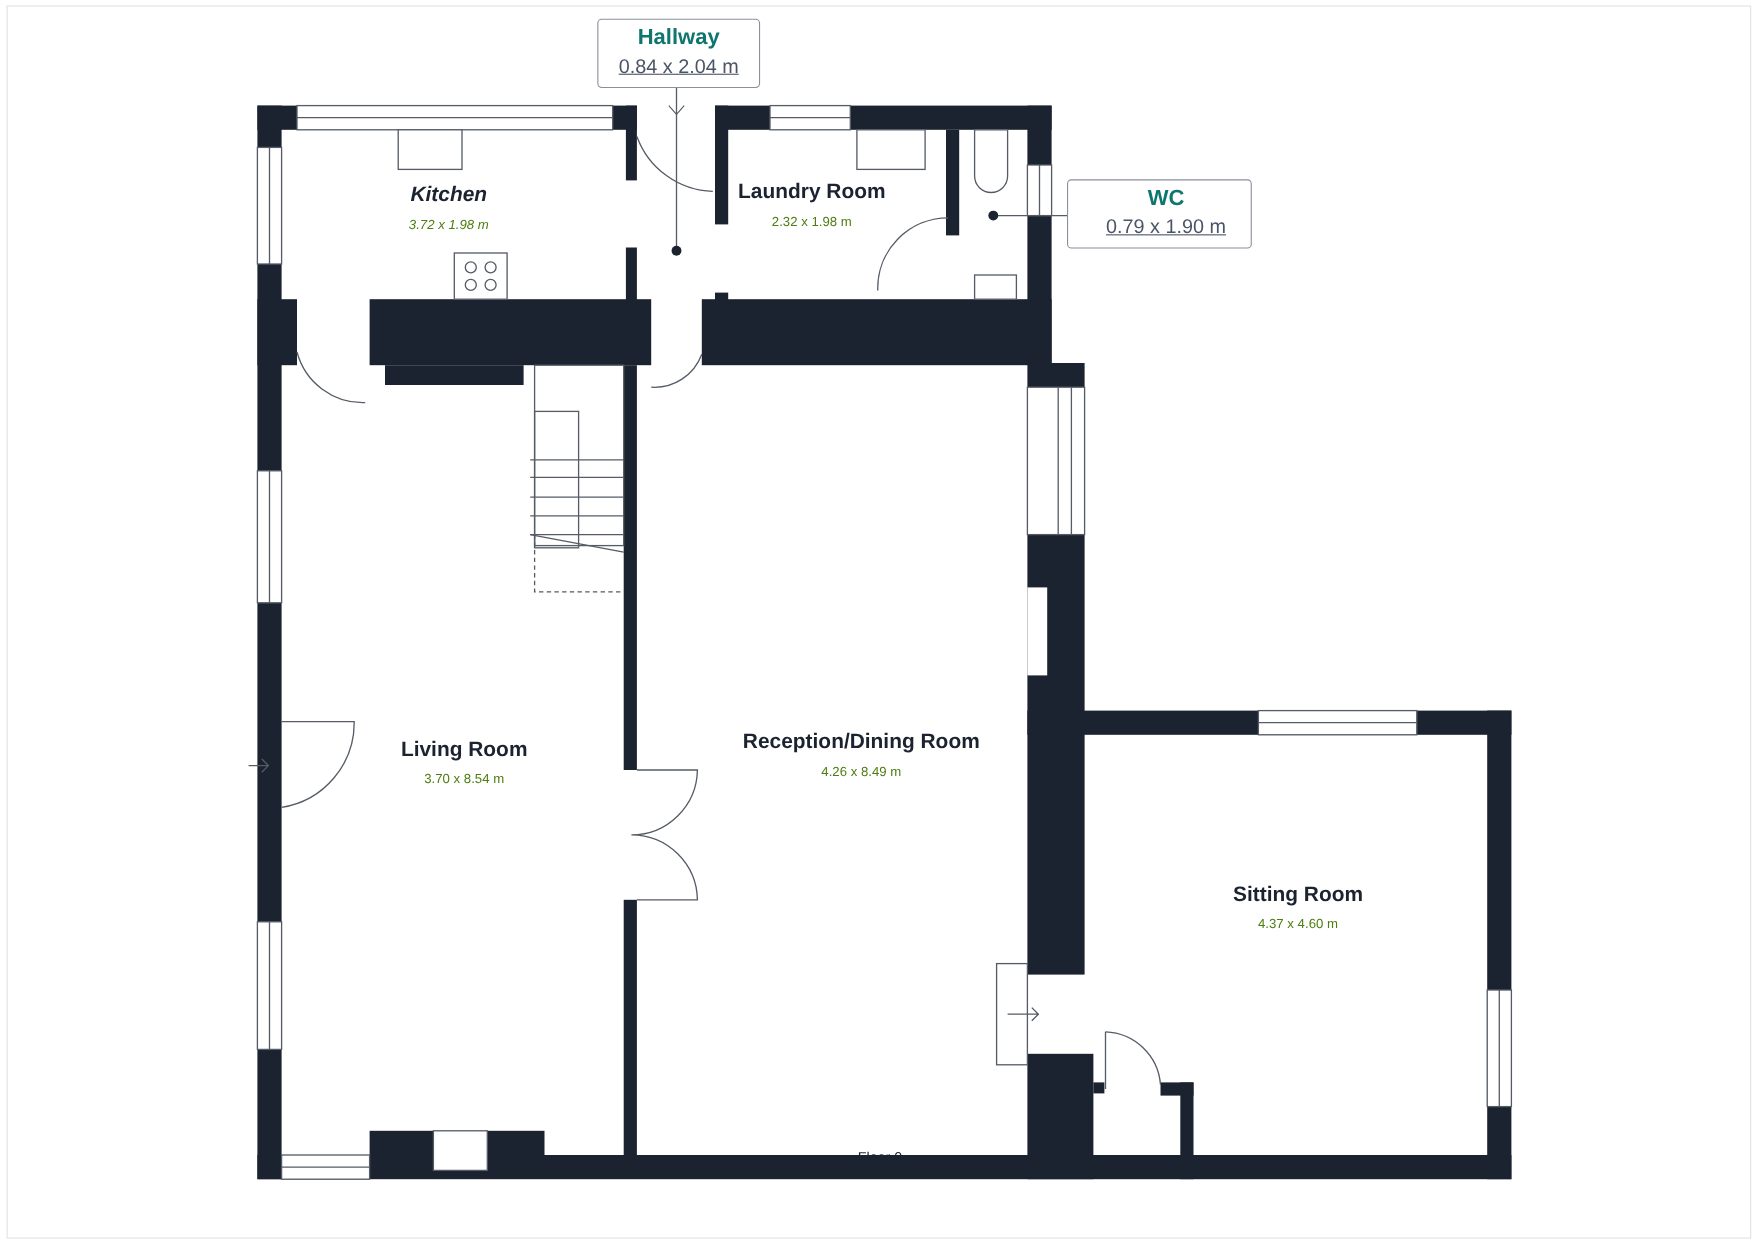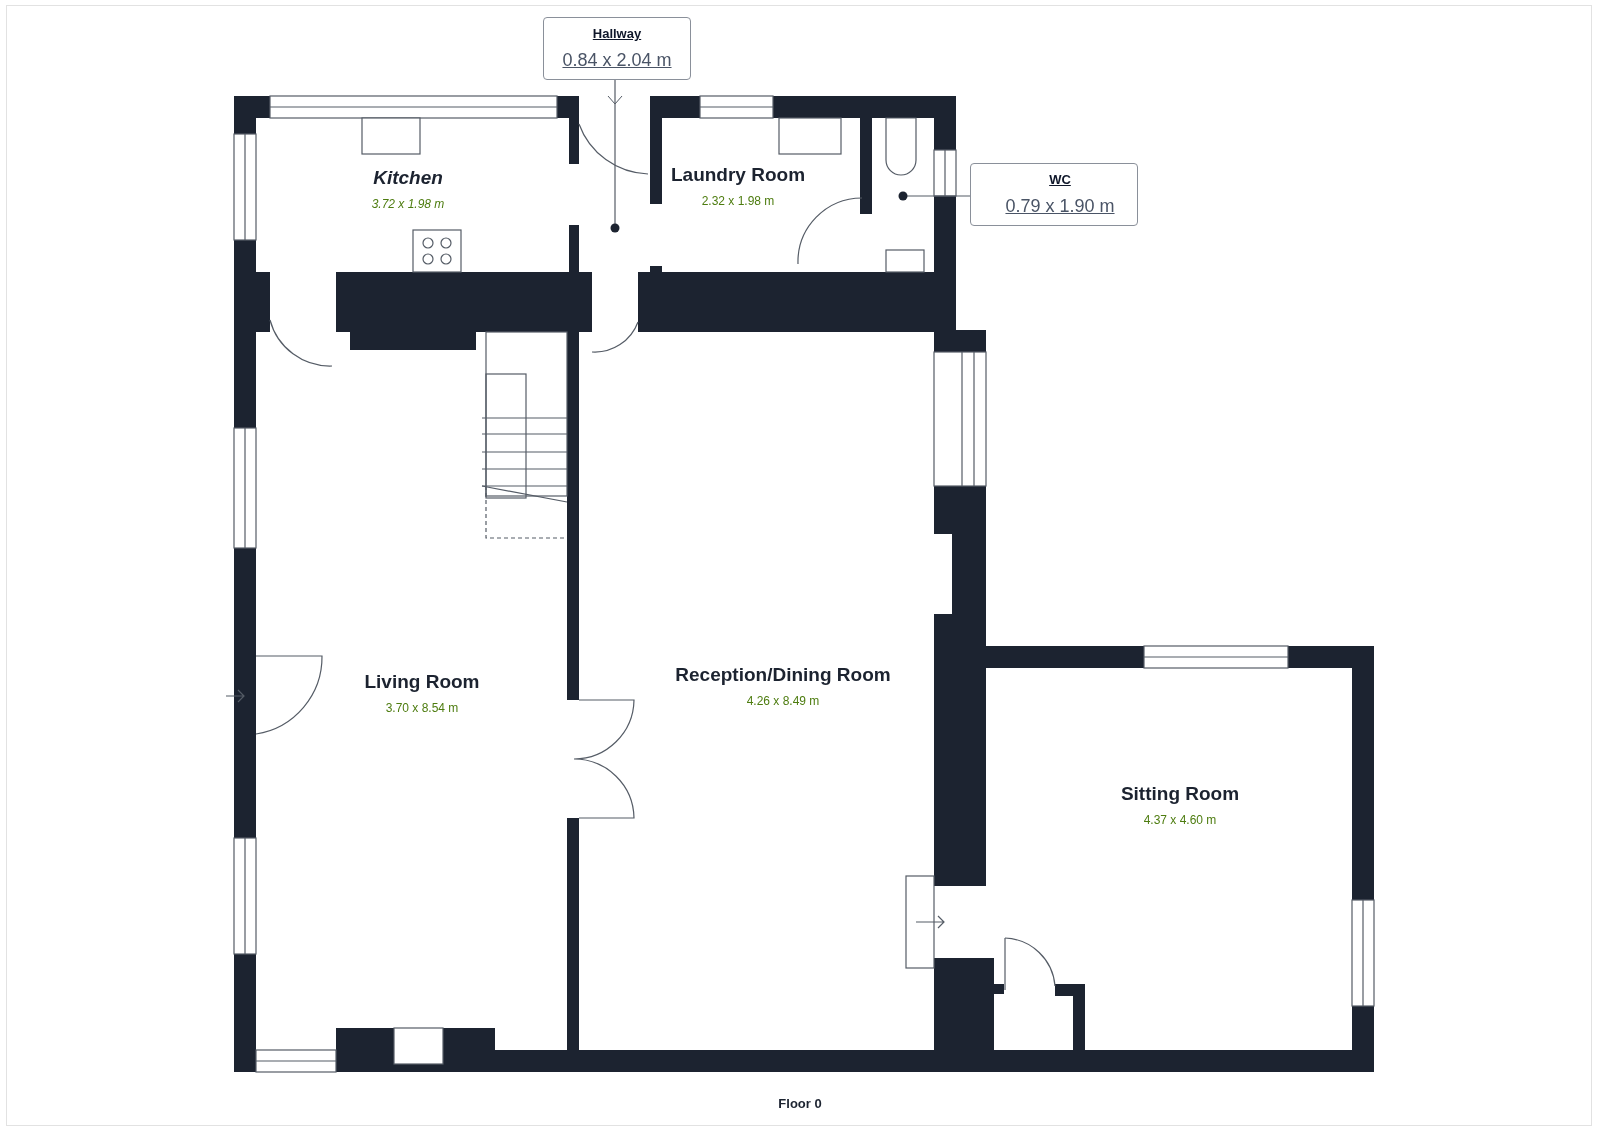--- a/index.html
+++ b/index.html
@@ -6,24 +6,24 @@
   body { width: 1600px; height: 1131px; position: relative; overflow: hidden;
          font-family: "Liberation Sans", "DejaVu Sans", sans-serif; }
   .frame { position: absolute; left: 6px; top: 5px; width: 1586px; height: 1121px;
            border: 1px solid #e2e2e2; box-sizing: border-box; }
   svg.plan { position: absolute; left: 0; top: 0; }
   .label { position: absolute; text-align: center; transform: translateX(-50%); white-space: nowrap; }
   .label .name { font-weight: bold; font-size: 19px; color: #1c2330; line-height: 26px; }
   .label .dims { font-size: 12px; color: #4d7c0f; line-height: 26px; }
   .callout { position: absolute; background: #fff; border: 1px solid #8a909a; border-radius: 4px;
              text-align: center; box-sizing: border-box; padding-top: 3px; }
-  .callout .name { font-weight: bold; font-size: 13px; color: #0f172a; line-height: 26px; text-decoration: underline; }
+  .callout .name { font-weight: bold; font-size: 20px; color: #0f766e; line-height: 26px; }
   .callout .dims { font-size: 18px; color: #4a5466; line-height: 26px; text-decoration: underline; }
-  .floor-label { position: absolute; left: 800px; top: 1096px; transform: translateX(-50%);
-                 font-weight: bold; font-size: 13px; color: #1c2330; }
+  .floor-label { position: absolute; left: 800px; top: 1044px; transform: translateX(-50%);
+                 font-weight: normal; font-size: 13px; color: #1c2330; }
 </style>
 </head>
 <body>
 
 <div class="frame"></div>
 
 <svg class="plan" width="1600" height="1131" viewBox="0 0 1600 1131">
   <g fill="#1c2330">
 
     <rect x="234" y="96" width="22" height="976"></rect>
@@ -165,18 +165,18 @@
 <div class="label" style="left:422px; top:669px;">
   <div class="name">Living Room</div>
   <div class="dims">3.70 x 8.54 m</div>
 </div>
 
 <div class="label" style="left:783px; top:662px;">
   <div class="name">Reception/Dining Room</div>
   <div class="dims">4.26 x 8.49 m</div>
 </div>
 
-<div class="label" style="left:1180px; top:781px;">
+<div class="label" style="left:1180px; top:801px;">
   <div class="name">Sitting Room</div>
   <div class="dims">4.37 x 4.60 m</div>
 </div>
 
 <div class="floor-label">Floor 0</div>
 
 </body></html>

